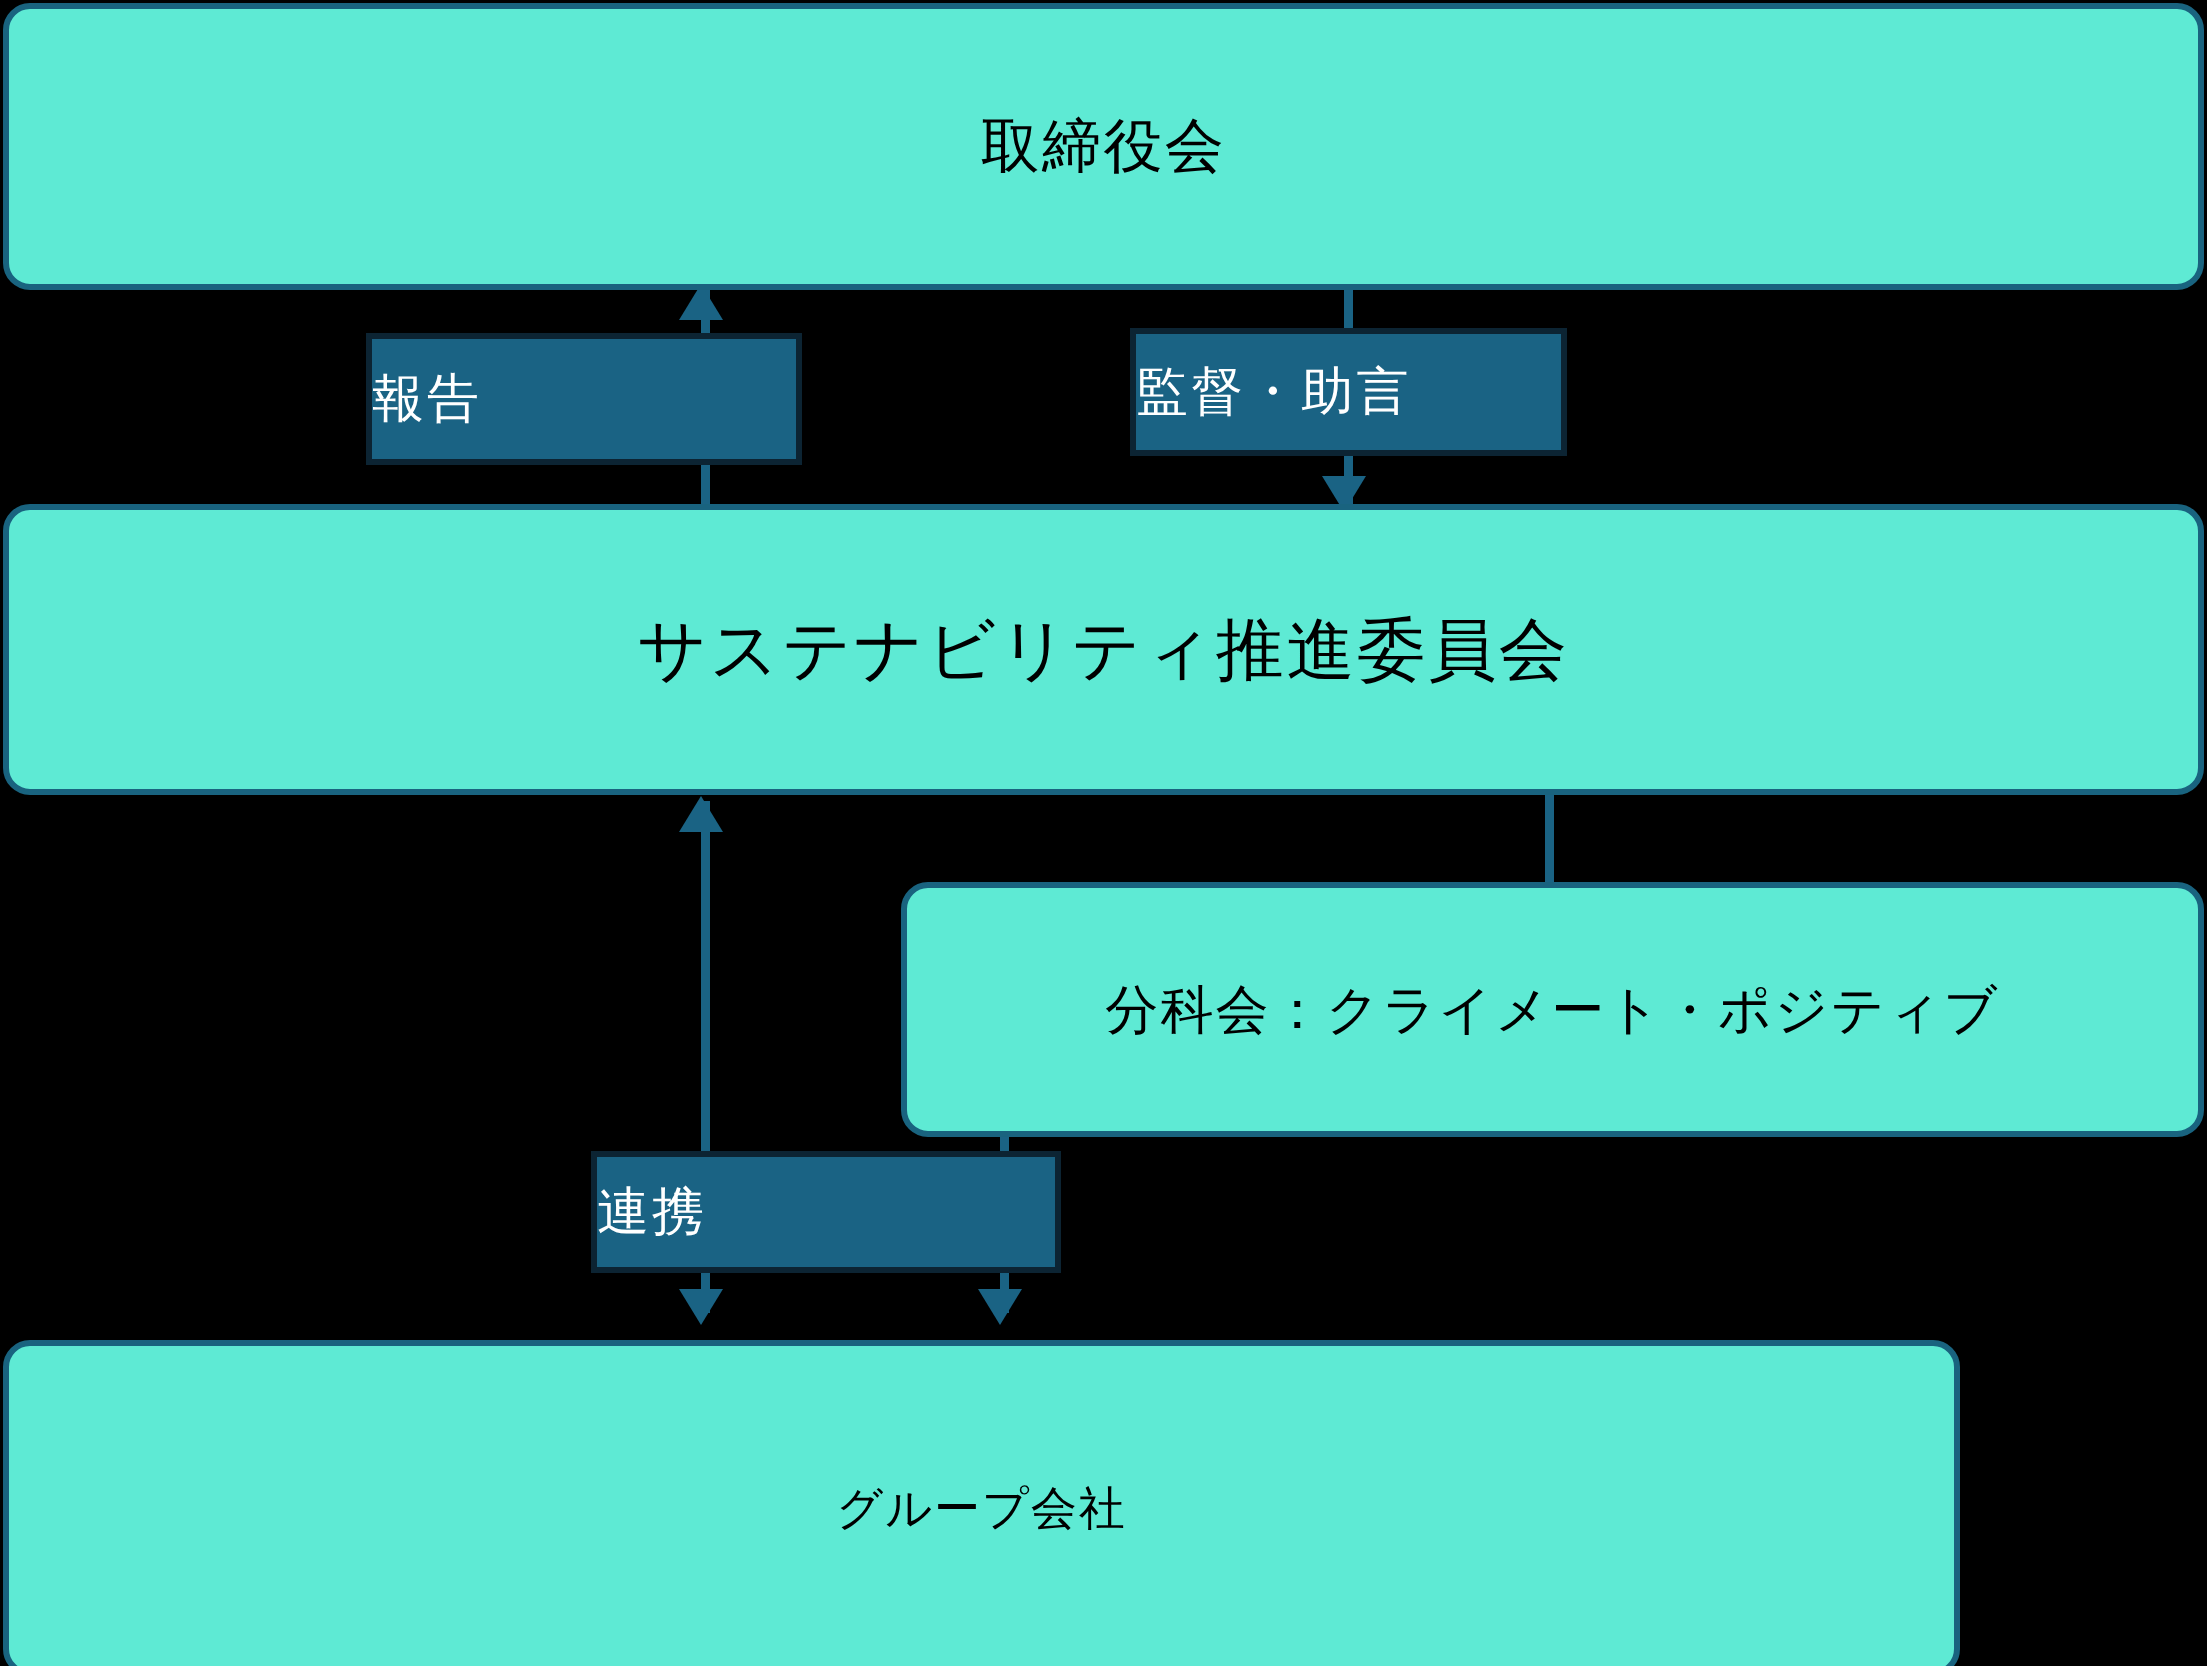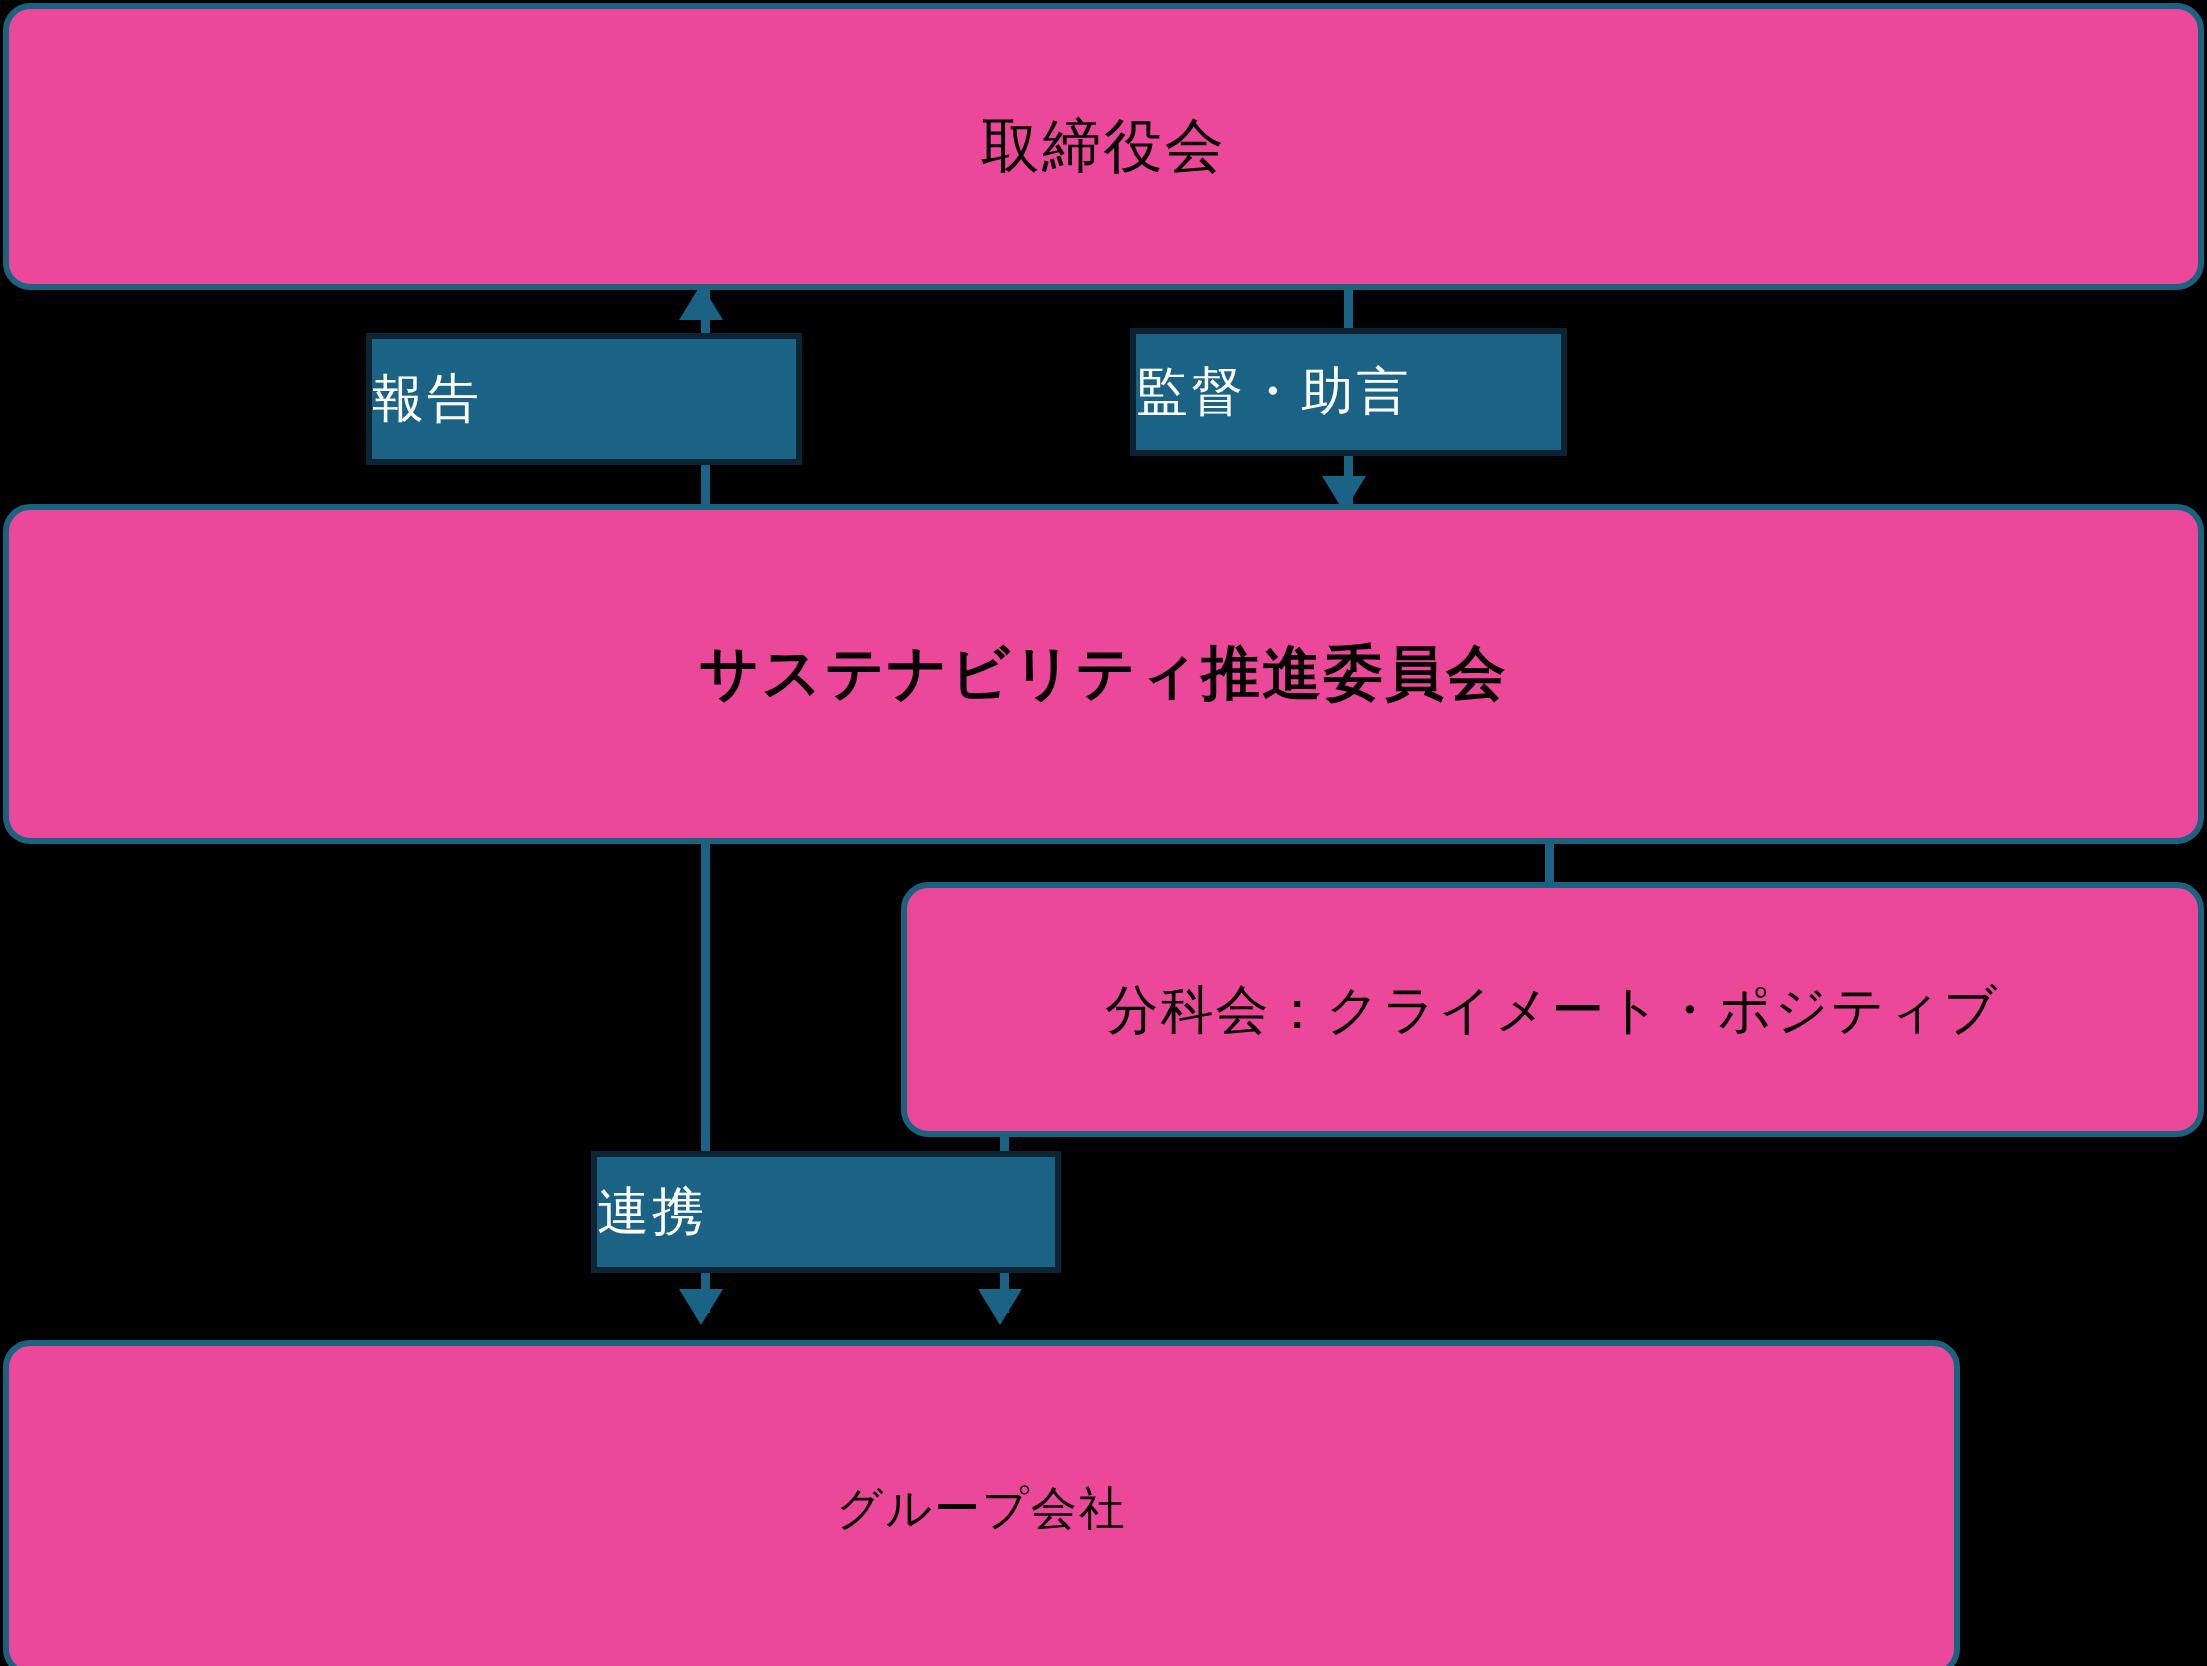--- a/index.html
+++ b/index.html
@@ -13,36 +13,36 @@
     height: 1666px;
     background: #000000;
     overflow: hidden;
     font-family: "Liberation Sans", "DejaVu Sans", sans-serif;
   }
 
   
   .node {
     position: absolute;
     box-sizing: border-box;
-    background: #ec4899;
+    background: #5eead4;
     border: 6.7px solid #19637F;
     border-radius: 27px;
     display: flex;
     align-items: center;
     justify-content: center;
     text-align: left;
     color: #000000;
     font-weight: 400;
     line-height: 1.28;
     letter-spacing: 0.04em;
     z-index: 3;
   }
 
   #node-board      { left: 2.9px;   top: 2.9px;    width: 2201px; height: 287px; font-size: 59px; }
-  #node-committee  { left: 2.9px;   top: 504px;  width: 2201px; height: 340px; font-size: 59px; font-weight: bold; }
+  #node-committee  { left: 2.9px;   top: 504px;  width: 2201px; height: 291px; font-size: 68px; }
   #node-subteam    { left: 901px; top: 882px;  width: 1303px; height: 255px; font-size: 53px; }
   #node-group      { left: 2.9px;   top: 1324px; width: 1957px; height: 336px; font-size: 46px; margin-top: 16px; }
 
   .node-label { display: block; padding: 0 25px; }
   .node-label .ln { display: block; }
 
   
   .chip {
     position: absolute;
     box-sizing: border-box;

